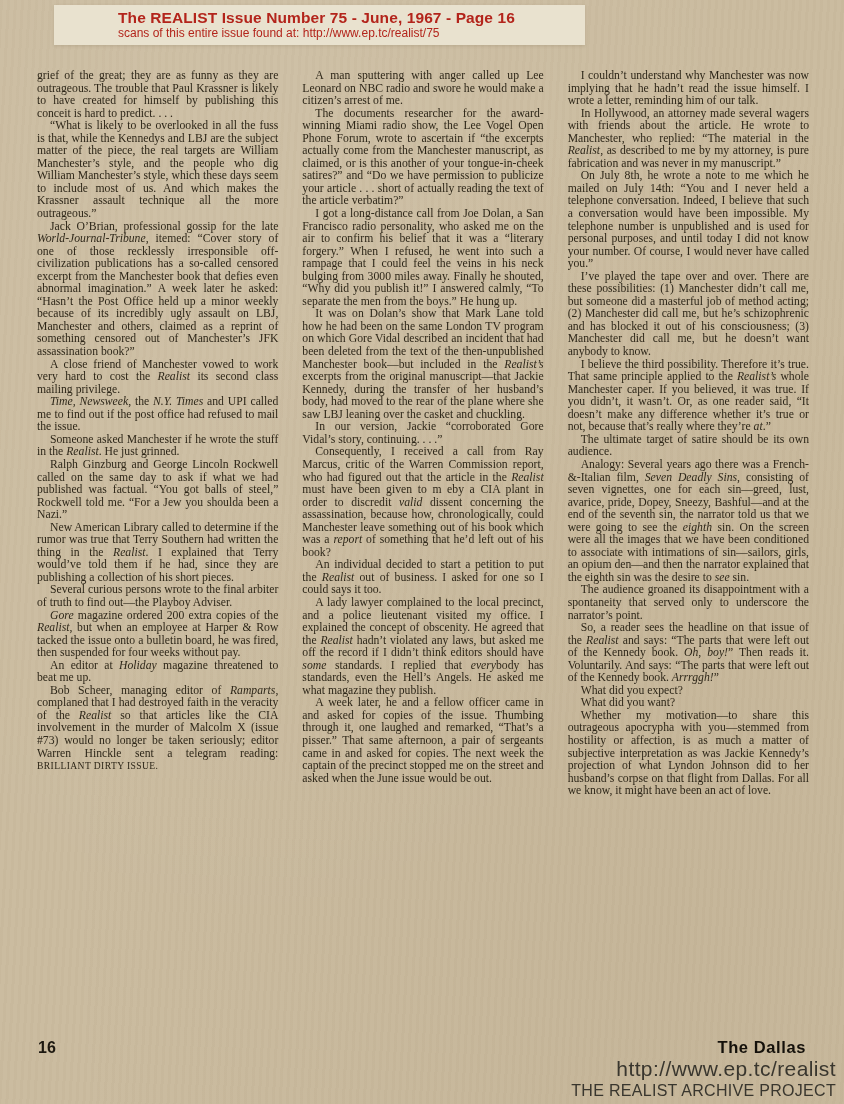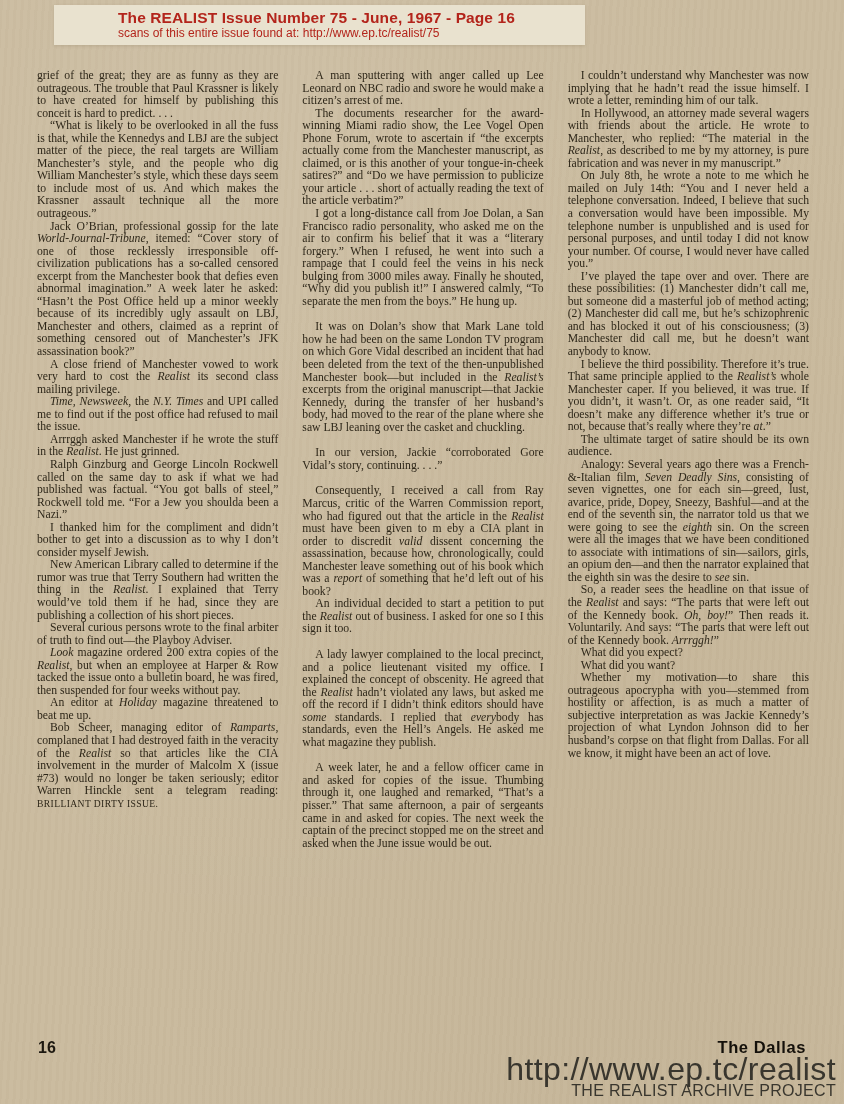--- a/index.html
+++ b/index.html
@@ -49,88 +49,88 @@
   }
   .col {
     flex: 1 1 0;
     text-align: justify;
     font-size: 11.7px;
     line-height: 12.55px;
     color: var(--ink, #2e2719);
   }
   .para { margin: 0; text-indent: 13px; }
   .para.noindent { text-indent: 0; }
-  .para.gap { margin-top: 13px; }
+  .para.gap { margin-top: 0; }
   .i { font-style: italic; }
   .sc { font-size: 0.82em; letter-spacing: 0.4px; }
   .footer-row {
     position: absolute;
     top: 1038px; left: 38px; right: 38px;
     display: flex;
     justify-content: space-between;
     align-items: flex-end;
     font-family: "Liberation Sans", sans-serif;
     font-weight: bold;
   }
   .page-number { font-size: 16px; color: #1d1810; }
   .signature { font-size: 16.5px; color: #14100a; letter-spacing: 0.6px; }
   .archive {
     position: absolute;
     top: 1055px; right: 8px;
     text-align: right;
     font-family: "Liberation Sans", sans-serif;
     color: var(--stamp, #39362e);
   }
-  .archive-url { font-size: 32px; line-height: 28px; letter-spacing: 0.4px; }
+  .archive-url { font-size: 21px; line-height: 28px; letter-spacing: 0.4px; }
   .archive-label { font-size: 16px; line-height: 14px; letter-spacing: 0.3px; margin-top: 1px; }
 </style>
 </head>
 <body>
 
 <div class="page">
   <div class="scan-header">
     <div class="header-title">The REALIST Issue Number 75 - June, 1967 - Page 16</div>
     <div class="header-subtitle">scans of this entire issue found at: http://www.ep.tc/realist/75</div>
   </div>
 
   <div class="columns">
     <div class="col">
         <p class="para noindent"><span>grief of the great; they are as funny as they are outrageous. The trouble that Paul Krassner is likely to have created for himself by publishing this conceit is hard to predict. . . .</span></p>
         <p class="para"><span>“What is likely to be overlooked in all the fuss is that, while the Kennedys and LBJ are the subject matter of the piece, the real targets are William Manchester’s style, and the people who dig William Manchester’s style, which these days seem to include most of us. And which makes the Krassner assault technique all the more outrageous.”</span></p>
         <p class="para"><span>Jack O’Brian, professional gossip for the late </span><span class="i">World-Journal-Tribune</span><span>, itemed: “Cover story of one of those recklessly irresponsible off-civilization publications has a so-called censored excerpt from the Manchester book that defies even abnormal imagination.” A week later he asked: “Hasn’t the Post Office held up a minor weekly because of its incredibly ugly assault on LBJ, Manchester and others, claimed as a reprint of something censored out of Manchester’s JFK assassination book?”</span></p>
         <p class="para"><span>A close friend of Manchester vowed to work very hard to cost the </span><span class="i">Realist</span><span> its second class mailing privilege.</span></p>
         <p class="para"><span class="i">Time, Newsweek</span><span>, the </span><span class="i">N.Y. Times</span><span> and UPI called me to find out if the post office had refused to mail the issue.</span></p>
-        <p class="para"><span>Arrrggh asked Manchester if he wrote the stuff in the </span><span class="i">Realist</span><span>. He just grinned.</span></p>
+        <p class="para"><span>Someone asked Manchester if he wrote the stuff in the </span><span class="i">Realist</span><span>. He just grinned.</span></p>
         <p class="para"><span>Ralph Ginzburg and George Lincoln Rockwell called on the same day to ask if what we had published was factual. “You got balls of steel,” Rockwell told me. “For a Jew you shoulda been a Nazi.”</span></p>
-        <p class="para"><span>I thanked him for the compliment and didn’t bother to get into a discussion as to why I don’t consider myself Jewish.</span></p>
         <p class="para"><span>New American Library called to determine if the rumor was true that Terry Southern had written the thing in the </span><span class="i">Realist</span><span>. I explained that Terry would’ve told them if he had, since they are publishing a collection of his short pieces.</span></p>
         <p class="para"><span>Several curious persons wrote to the final arbiter of truth to find out—the Playboy Adviser.</span></p>
-        <p class="para"><span class="i">Look</span><span> magazine ordered 200 extra copies of the </span><span class="i">Realist</span><span>, but when an employee at Harper &amp; Row tacked the issue onto a bulletin board, he was fired, then suspended for four weeks without pay.</span></p>
+        <p class="para"><span class="i">Gore</span><span> magazine ordered 200 extra copies of the </span><span class="i">Realist</span><span>, but when an employee at Harper &amp; Row tacked the issue onto a bulletin board, he was fired, then suspended for four weeks without pay.</span></p>
         <p class="para"><span>An editor at </span><span class="i">Holiday</span><span> magazine threatened to beat me up.</span></p>
         <p class="para"><span>Bob Scheer, managing editor of </span><span class="i">Ramparts</span><span>, complaned that I had destroyed faith in the veracity of the </span><span class="i">Realist</span><span> so that articles like the CIA involvement in the murder of Malcolm X (issue #73) would no longer be taken seriously; editor Warren Hinckle sent a telegram reading: </span><span class="sc">BRILLIANT DIRTY ISSUE.</span></p>
       </div>
     <div class="col">
         <p class="para"><span>A man sputtering with anger called up Lee Leonard on NBC radio and swore he would make a citizen’s arrest of me.</span></p>
         <p class="para"><span>The documents researcher for the award-winning Miami radio show, the Lee Vogel Open Phone Forum, wrote to ascertain if “the excerpts actually come from the Manchester manuscript, as claimed, or is this another of your tongue-in-cheek satires?” and “Do we have permission to publicize your article . . . short of actually reading the text of the article verbatim?”</span></p>
         <p class="para"><span>I got a long-distance call from Joe Dolan, a San Francisco radio personality, who asked me on the air to confirm his belief that it was a “literary forgery.” When I refused, he went into such a rampage that I could feel the veins in his neck bulging from 3000 miles away. Finally he shouted, “Why did you publish it!” I answered calmly, “To separate the men from the boys.” He hung up.</span></p>
         <p class="para gap"><span>It was on Dolan’s show that Mark Lane told how he had been on the same London TV program on which Gore Vidal described an incident that had been deleted from the text of the then-unpublished Manchester book—but included in the </span><span class="i">Realist’s</span><span> excerpts from the original manuscript—that Jackie Kennedy, during the transfer of her husband’s body, had moved to the rear of the plane where she saw LBJ leaning over the casket and chuckling.</span></p>
         <p class="para gap"><span>In our version, Jackie “corroborated Gore Vidal’s story, continuing. . . .”</span></p>
         <p class="para gap"><span>Consequently, I received a call from Ray Marcus, critic of the Warren Commission report, who had figured out that the article in the </span><span class="i">Realist</span><span> must have been given to m eby a CIA plant in order to discredit </span><span class="i">valid</span><span> dissent concerning the assassination, because how, chronologically, could Manchester leave something out of his book which was a </span><span class="i">report</span><span> of something that he’d left out of his book?</span></p>
-        <p class="para"><span>An individual decided to start a petition to put the </span><span class="i">Realist</span><span> out of business. I asked for one so I this sign it too.</span></p>
+        <p class="para"><span>An individual decided to start a petition to put the </span><span class="i">Realist</span><span> out of business. I asked for one so I could says it too.</span></p>
         <p class="para gap"><span>A lady lawyer complained to the local precinct, and a police lieutenant visited my office. I explained the concept of obscenity. He agreed that the </span><span class="i">Realist</span><span> hadn’t violated any laws, but asked me off the record if I didn’t think editors should have </span><span class="i">some</span><span> standards. I replied that </span><span class="i">every</span><span>body has standards, even the Hell’s Angels. He asked me what magazine they publish.</span></p>
         <p class="para gap"><span>A week later, he and a fellow officer came in and asked for copies of the issue. Thumbing through it, one laughed and remarked, “That’s a pisser.” That same afternoon, a pair of sergeants came in and asked for copies. The next week the captain of the precinct stopped me on the street and asked when the June issue would be out.</span></p>
       </div>
     <div class="col">
         <p class="para"><span>I couldn’t understand why Manchester was now implying that he hadn’t read the issue himself. I wrote a letter, reminding him of our talk.</span></p>
         <p class="para"><span>In Hollywood, an attorney made several wagers with friends about the article. He wrote to Manchester, who replied: “The material in the </span><span class="i">Realist</span><span>, as described to me by my attorney, is pure fabrication and was never in my manuscript.”</span></p>
         <p class="para"><span>On July 8th, he wrote a note to me which he mailed on July 14th: “You and I never held a telephone conversation. Indeed, I believe that such a conversation would have been impossible. My telephone number is unpublished and is used for personal purposes, and until today I did not know your number. Of course, I would never have called you.”</span></p>
         <p class="para"><span>I’ve played the tape over and over. There are these possibilities: (1) Manchester didn’t call me, but someone did a masterful job of method acting; (2) Manchester did call me, but he’s schizophrenic and has blocked it out of his consciousness; (3) Manchester did call me, but he doesn’t want anybody to know.</span></p>
         <p class="para"><span>I believe the third possibility. Therefore it’s true. That same principle applied to the </span><span class="i">Realist’s</span><span> whole Manchester caper. If you believed, it was true. If you didn’t, it wasn’t. Or, as one reader said, “It doesn’t make any difference whether it’s true or not, because that’s really where they’re </span><span class="i">at</span><span>.”</span></p>
         <p class="para"><span>The ultimate target of satire should be its own audience.</span></p>
         <p class="para"><span>Analogy: Several years ago there was a French-&amp;-Italian film, </span><span class="i">Seven Deadly Sins</span><span>, consisting of seven vignettes, one for each sin—greed, lust, avarice, pride, Dopey, Sneezy, Bashful—and at the end of the seventh sin, the narrator told us that we were going to see the </span><span class="i">eighth</span><span> sin. On the screen were all the images that we have been conditioned to associate with intimations of sin—sailors, girls, an opium den—and then the narrator explained that the eighth sin was the desire to </span><span class="i">see</span><span> sin.</span></p>
+        <p class="para"><span>The audience groaned its disappointment with a spontaneity that served only to underscore the narrator’s point.</span></p>
         <p class="para"><span>So, a reader sees the headline on that issue of the </span><span class="i">Realist</span><span> and says: “The parts that were left out of the Kennedy book. </span><span class="i">Oh, boy!</span><span>” Then reads it. Voluntarily. And says: “The parts that were left out of the Kennedy book. </span><span class="i">Arrrggh!</span><span>”</span></p>
         <p class="para"><span>What did you expect?</span></p>
         <p class="para"><span>What did you want?</span></p>
         <p class="para"><span>Whether my motivation—to share this outrageous apocrypha with you—stemmed from hostility or affection, is as much a matter of subjective interpretation as was Jackie Kennedy’s projection of what Lyndon Johnson did to her husband’s corpse on that flight from Dallas. For all we know, it might have been an act of love.</span></p>
       </div>
   </div>
 
   <div class="footer-row">
     <span class="page-number">16</span>
     <span class="signature">The Dallas</span>

